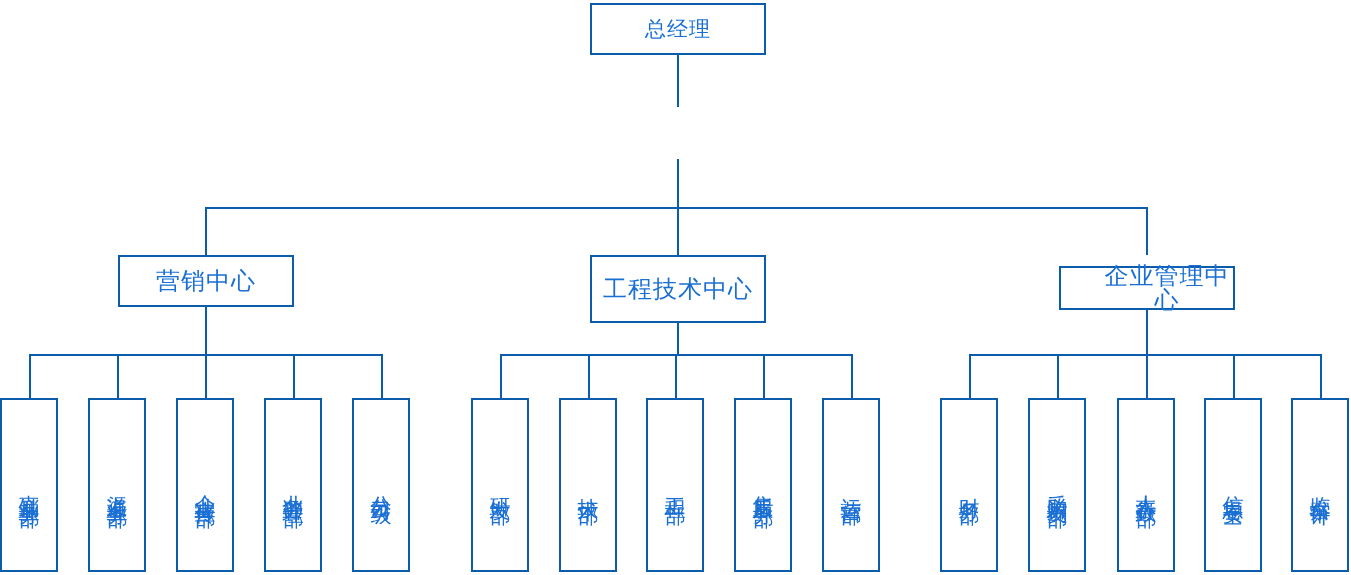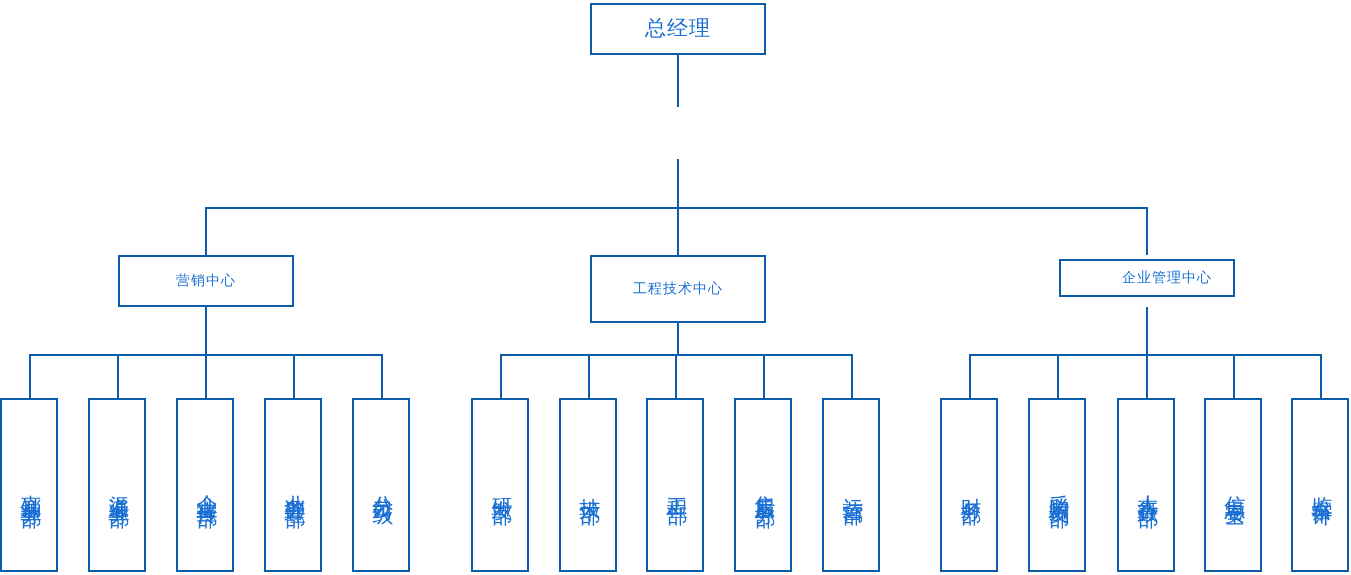--- a/index.html
+++ b/index.html
@@ -14,21 +14,20 @@
     overflow: hidden;
     font-family: "DejaVu Sans", "Liberation Sans", sans-serif;
   }
 
   #chart {
     position: absolute;
     left: 0;
     top: 0;
     width: 1351px;
     height: 575px;
-    font-family: Liberation Mono, monospace;
   }
 
   
   .node {
     position: absolute;
     box-sizing: border-box;
     border: 2px solid #0b5cab;
     background: #ffffff;
     color: #1a6fd4;
     display: flex;
@@ -38,21 +37,21 @@
     z-index: 3;
   }
 
   .node.top {
     font-size: 21px;
     letter-spacing: 1px;
     line-height: 1;
   }
 
   .node.mid {
-    font-size: 14px;
+    font-size: 24px;
     letter-spacing: 1px;
     line-height: 1;
     align-items: center;
   }
 
   .node.leaf {
     writing-mode: vertical-rl;
     text-orientation: upright;
     font-size: 21px;
     letter-spacing: 3px;
@@ -118,21 +117,21 @@
     <span>总经理</span>
   </div>
 
 
   <div class="node mid" style="left:118px; top:255px; width:176px; height:52px;">
     <span>营销中心</span>
   </div>
   <div class="node mid" style="left:590px; top:255px; width:176px; height:68px;">
     <span>工程技术中心</span>
   </div>
-  <div class="node mid" style="left:1059px; top:259px; width:176px; height:38px;padding-left:40px;">
+  <div class="node mid" style="left:1059px; top:266px; width:176px; height:44px;padding-left:40px;">
     <span>企业管理中心</span>
   </div>
 
   <div class="node leaf" style="left:0px; top:398px; width:58px; height:174px;">
     <span class="vtext">直销业务部</span>
   </div>
   <div class="node leaf" style="left:88px; top:398px; width:58px; height:174px;">
     <span class="vtext">渠道业务部</span>
   </div>
   <div class="node leaf" style="left:176px; top:398px; width:58px; height:174px;">

